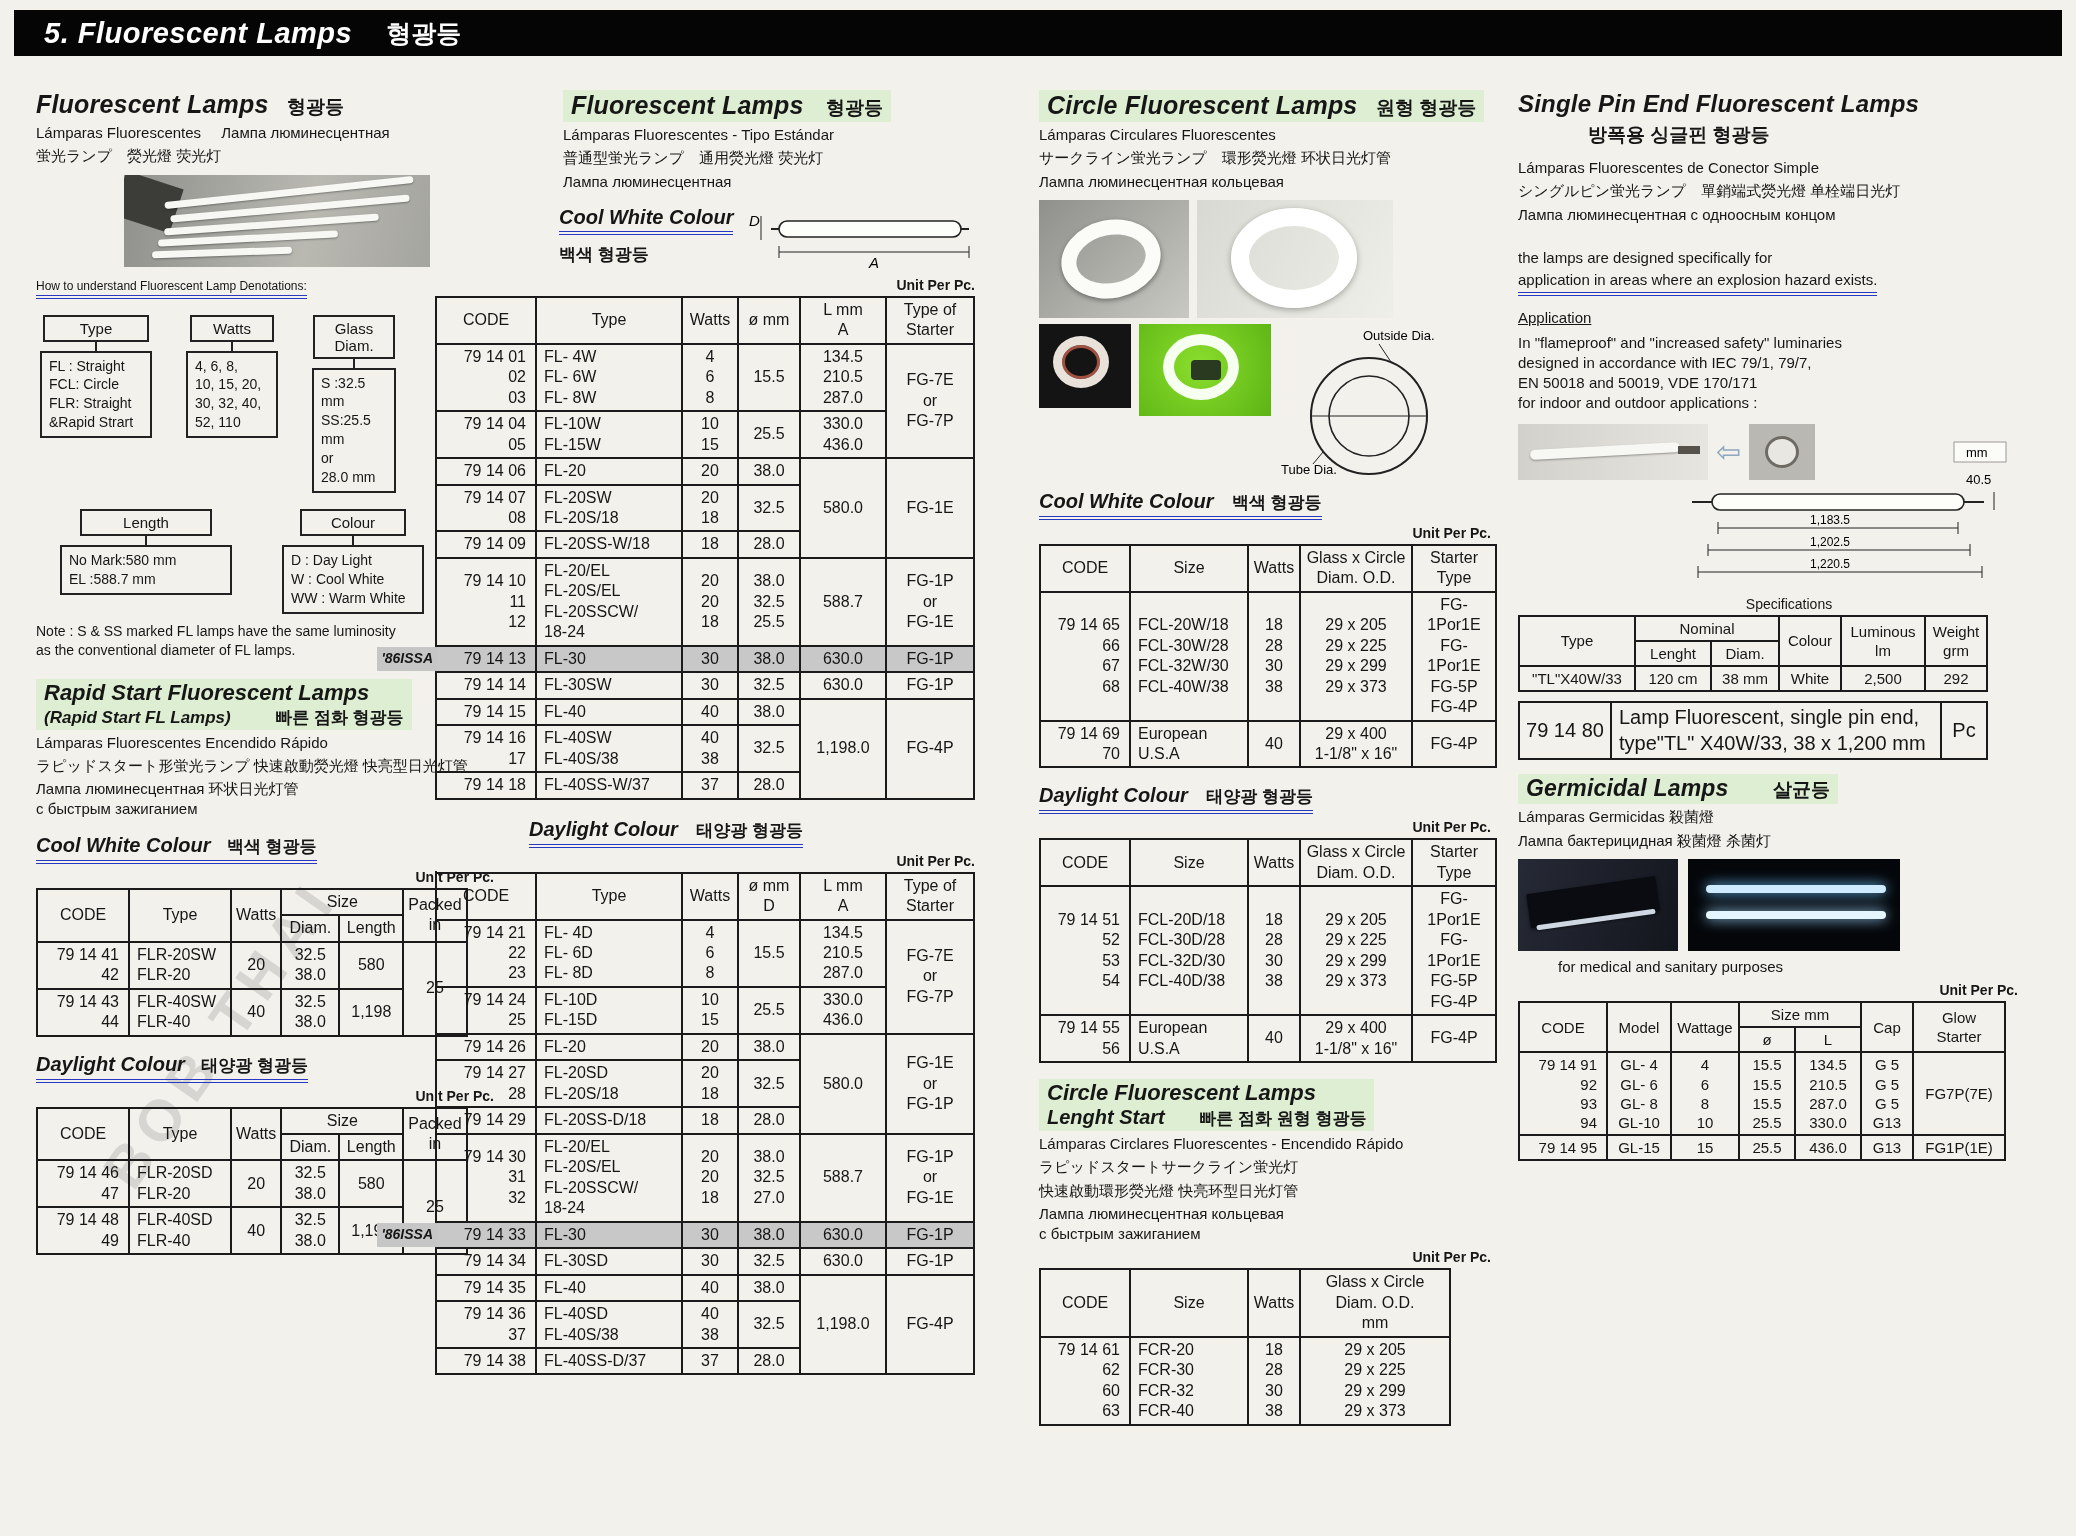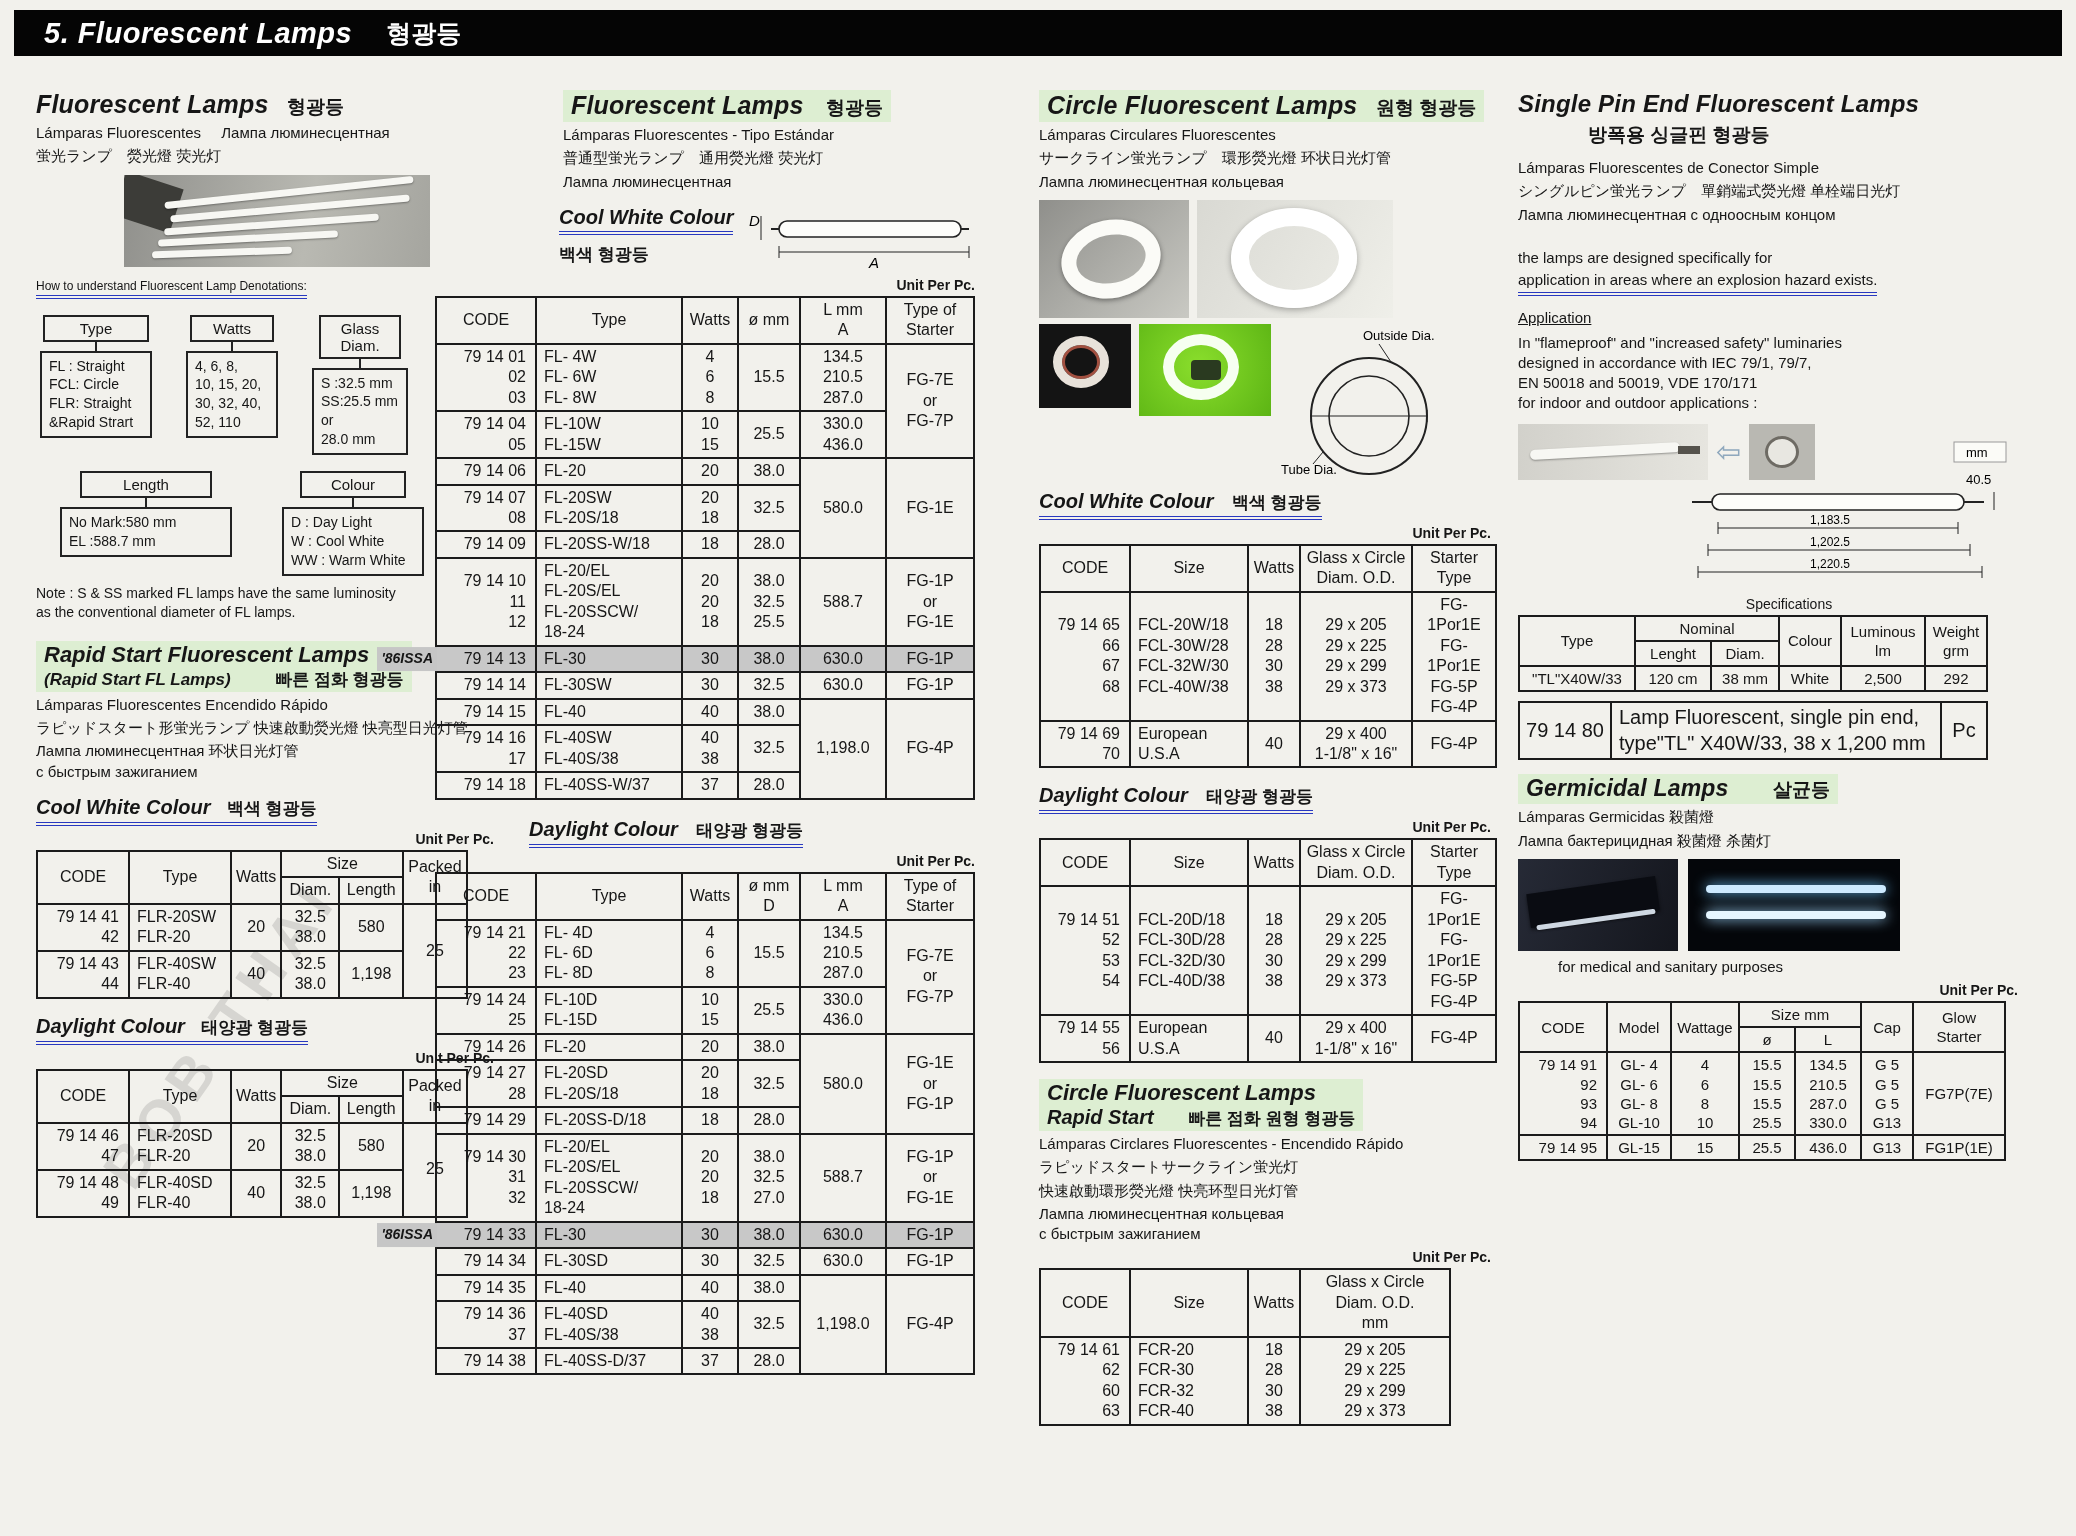--- a/index.html
+++ b/index.html
@@ -90,21 +90,21 @@
       <div class="conn"></div>
       <div class="cntbox" style="width:92px">4, 6, 8,
 10, 15, 20,
 30, 32, 40,
 52, 110</div>
     </div>
     <div class="grp">
       <div class="lblbox" style="width:82px">Glass
 Diam.</div>
       <div class="conn"></div>
-      <div class="cntbox" style="width:96px">S :32.5 mm
+      <div class="cntbox" style="width:84px">S :32.5 mm
 SS:25.5 mm
 or
 28.0 mm</div>
     </div>
   </div>
 
   <div style="display:flex;gap:50px;margin:16px 0 0 24px">
     <div class="grp">
       <div class="lblbox" style="width:132px">Length</div>
       <div class="conn"></div>
@@ -695,21 +695,21 @@
 1-1/8" x 16"</td>
           <td>FG-4P</td>
         </tr>
   </tbody>
     </table>
 
   <div style="margin-top:16px">
     <div class="grn">
       <div class="sec" style="font-size:22px">Circle Fluorescent Lamps</div>
       <div>
-        <span class="sec">Rapid Start</span>
+        <span class="sec">Lenght Start</span>
         <span class="sec-kr" style="margin-left:30px">빠른 점화 원형 형광등</span>
       </div>
     </div>
     <div class="sub">Lámparas Circlares Fluorescentes - Encendido Rápido</div>
     <div class="sub">ラピッドスタートサークライン蛍光灯</div>
     <div class="sub">快速啟動環形熒光燈  快亮环型日光灯管</div>
     <div class="sub" style="white-space:pre-line">Лампа люминесцентная кольцевая
 с быстрым зажиганием</div>
   </div>
   <div class="unit" style="width:452px">Unit Per Pc.</div>

